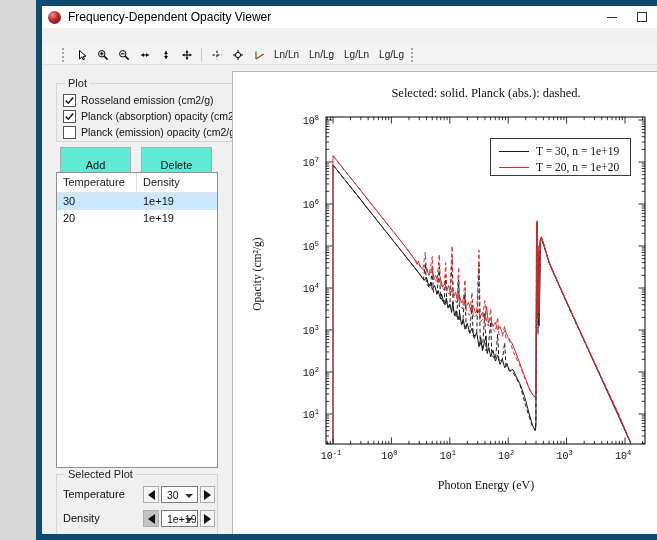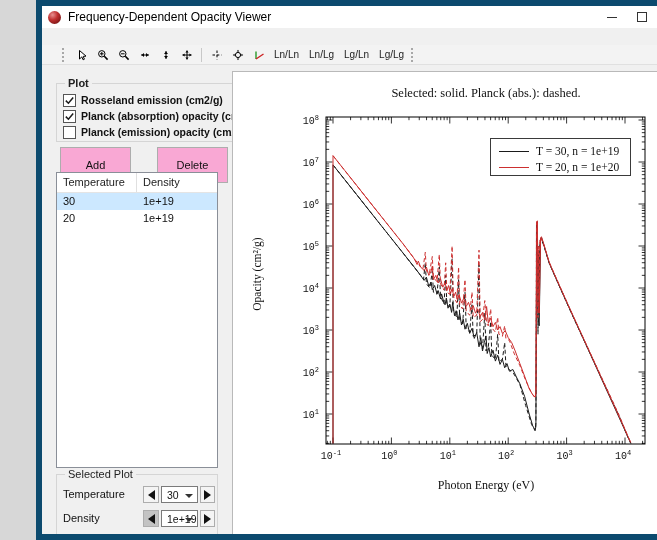--- a/index.html
+++ b/index.html
@@ -20,21 +20,21 @@
   .tb-grip{width:5px;height:14px;border-left:2px dotted #a8a8a8;margin:0 4px 0 2px;}
   .tb-btn{width:21px;height:18px;display:flex;align-items:center;justify-content:center;}
   .tb-text{font-size:10px;color:#222;padding:0 5px;height:18px;display:flex;align-items:center;}
   .tb-sep{width:1px;height:14px;background:#c8c8c8;margin:0 4px;}
   
   .groupbox{position:absolute;border:1px solid #d5d5d5;background:#f0f0f0;}
   .groupbox-label{position:absolute;top:-7px;left:8px;background:#f0f0f0;padding:0 3px;font-size:11px;color:#222;line-height:12px;}
   .chk-row{position:absolute;left:6px;display:flex;align-items:center;height:14px;}
   .chk-box{width:13px;height:13px;border:1px solid #555;background:#fff;margin-right:5px;flex:0 0 auto;display:flex;align-items:center;justify-content:center;}
   .chk-label{font-size:10.5px;color:#111;white-space:nowrap;}
-  .push-btn{position:absolute;height:36px;background:#f9a8d4;border:1px solid #adadad;font-size:11px;color:#111;display:flex;align-items:center;justify-content:center;}
+  .push-btn{position:absolute;height:36px;background:#5eead4;border:1px solid #adadad;font-size:11px;color:#111;display:flex;align-items:center;justify-content:center;}
   .datatable{position:absolute;background:#fff;border:1px solid #8a8f98;overflow:hidden;}
   .dt-header{display:flex;height:20px;border-bottom:1px solid #e4e4e4;}
   .dt-hcell{font-size:11px;color:#222;padding:3px 0 0 6px;}
   .dt-hcell.c0{width:80px;border-right:1px solid #e0e0e0;}
   .dt-row{display:flex;height:17px;}
   .dt-row.selected{background:#cce8ff;}
   .dt-cell{font-size:11px;color:#111;padding:2px 0 0 6px;}
   .dt-cell.c0{width:80px;}
   .spin-row{position:absolute;left:0;width:100%;height:17px;}
   .spin-label{position:absolute;left:6px;top:2px;font-size:11px;color:#111;}
@@ -144,21 +144,21 @@
           <line x1="3" y1="10" x2="10.5" y2="5" stroke="#cc2222" stroke-width="1.4"></line>
         </svg>
       </div>
       <div class="tb-text">Ln/Ln</div>
       <div class="tb-text">Ln/Lg</div>
       <div class="tb-text">Lg/Ln</div>
       <div class="tb-text">Lg/Lg</div>
       <div class="tb-grip"></div>
     </div>
 
-  <div class="groupbox" id="plot-group" style="left:14px;top:77px;width:196px;height:59px;font-weight:bold;">
+  <div class="groupbox" id="plot-group" style="left:14px;top:77px;width:196px;height:59px;">
     <div class="groupbox-label">Plot</div>
   <div class="chk-row" style="top: 9px;">
         <div class="chk-box">
           <svg width="11" height="11" viewBox="0 0 11 11">
             <polyline points="1.8,5.6 4.4,8.2 9.2,2.4" fill="none" stroke="#1a1a1a" stroke-width="1.5"></polyline>
           </svg>
         </div>
         <span class="chk-label">Rosseland emission (cm2/g)</span>
       </div>
       <div class="chk-row" style="top: 25px;">
@@ -169,21 +169,21 @@
         </div>
         <span class="chk-label">Planck (absorption) opacity (cm2/g)</span>
       </div>
       <div class="chk-row" style="top: 41px;">
         <div class="chk-box"></div>
         <span class="chk-label">Planck (emission) opacity (cm2/g)</span>
       </div>
     </div>
 
   <div class="push-btn" style="left:18px;top:141px;width:71px;">Add</div>
-  <div class="push-btn" style="left:115px;top:141px;width:71px;">Delete</div>
+  <div class="push-btn" style="left:99px;top:141px;width:71px;">Delete</div>
 
   <div class="datatable" id="datatable" style="left:14px;top:166px;width:162px;height:296px;">
       <div class="dt-header">
         <div class="dt-hcell c0">Temperature</div>
         <div class="dt-hcell c1">Density</div>
       </div>
       <div class="dt-row selected">
         <div class="dt-cell c0">30</div>
         <div class="dt-cell c1">1e+19</div>
       </div>

